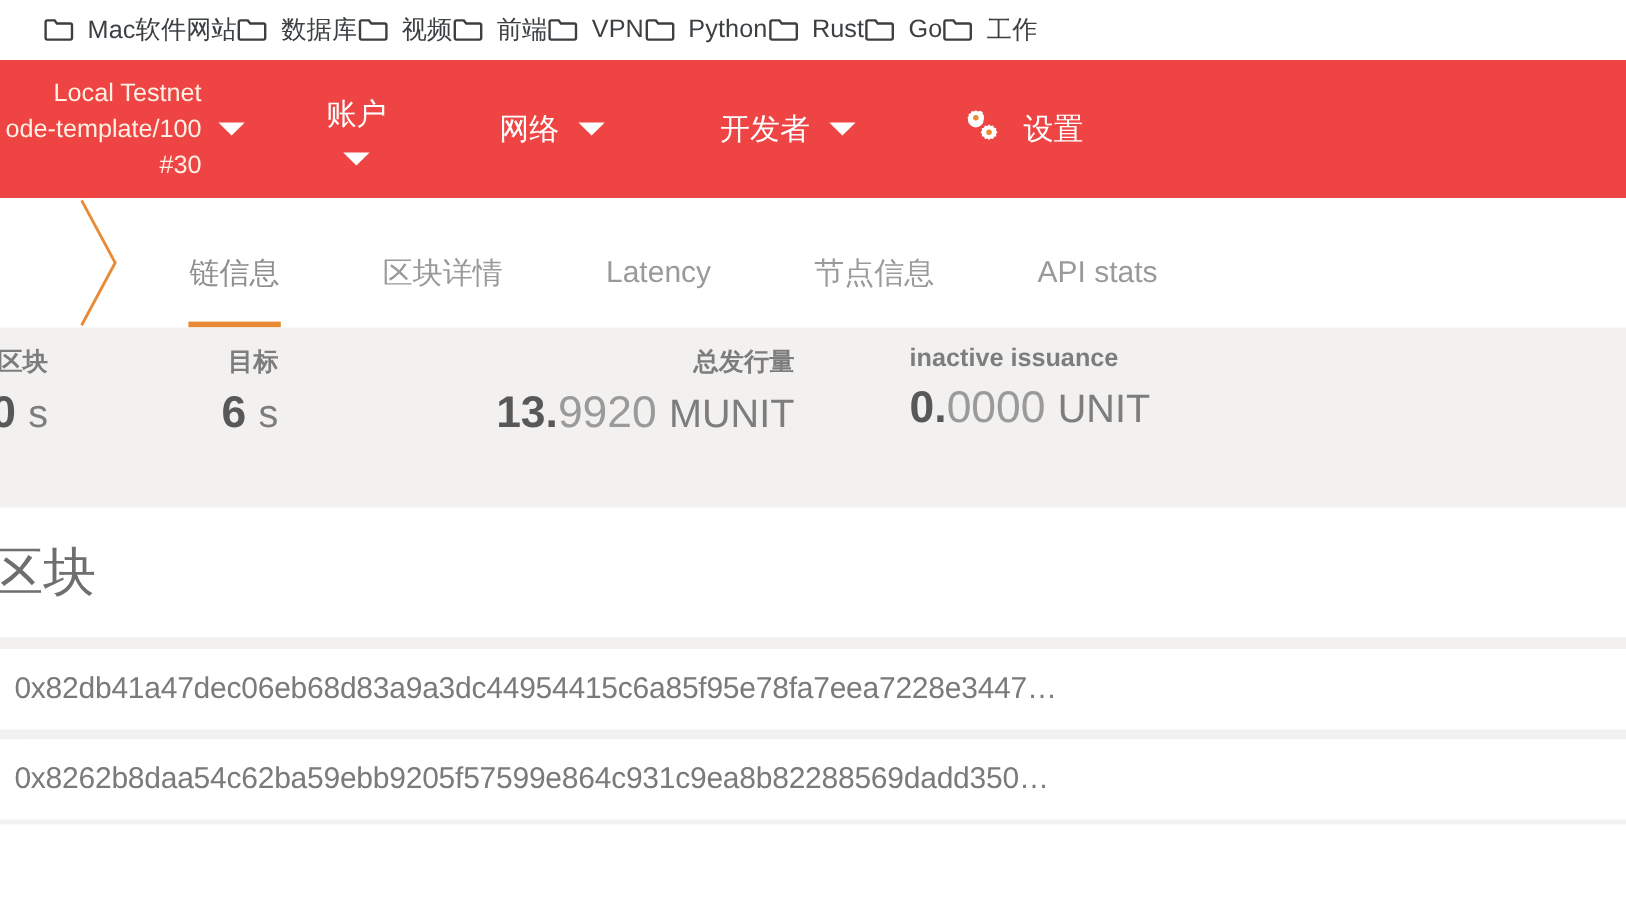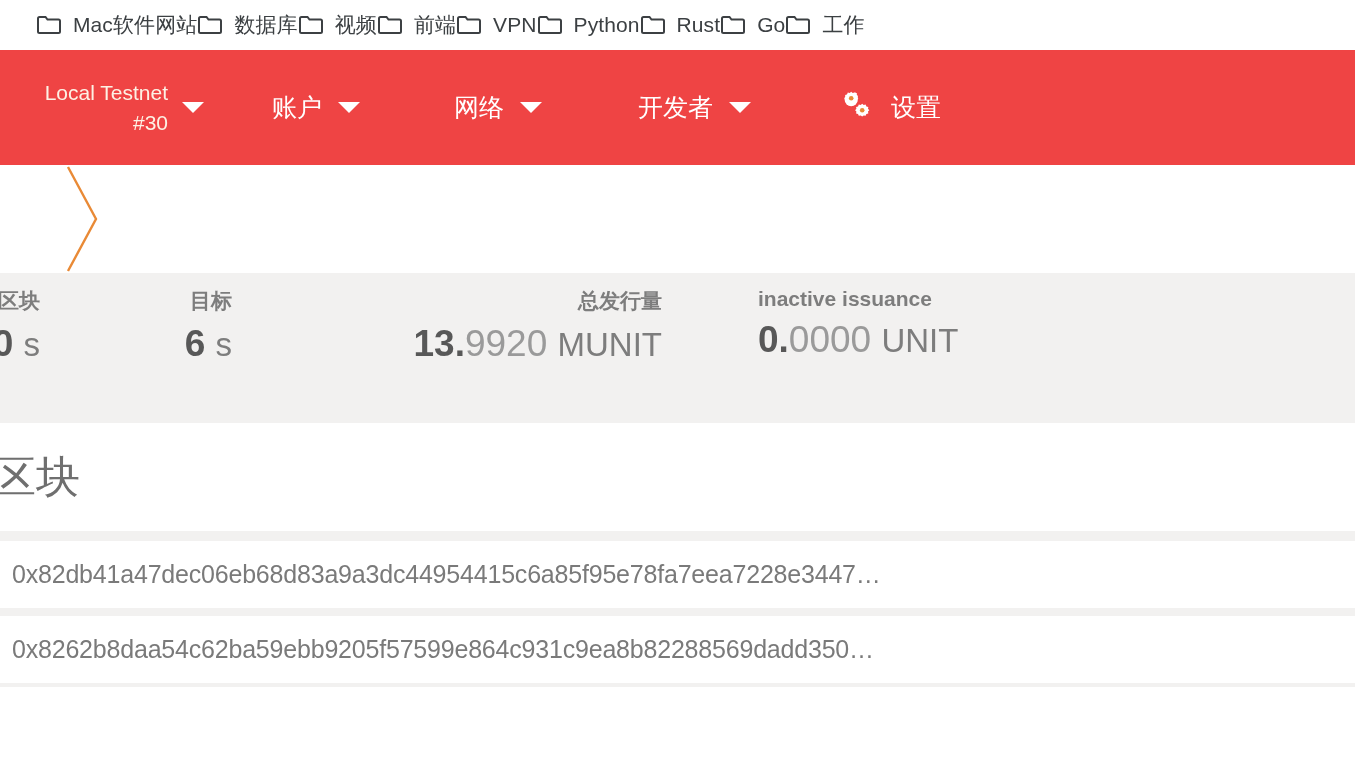--- a/index.html
+++ b/index.html
@@ -77,21 +77,21 @@
   }
   .menu-item {
     display: flex;
     align-items: center;
     gap: 16px;
     color: #ffffff;
     font-size: 25px;
     white-space: nowrap;
     cursor: pointer;
   }
-  .menu-accounts { margin-left: 40px; }
+  .menu-accounts { margin-left: 40px; flex-direction: column; }
   .menu-network  { margin-left: 94px; }
   .menu-devel    { margin-left: 96px; }
   .menu-settings { margin-left: 88px; gap: 14px; }
   .gears-icon { width: 38px; height: 34px; flex: 0 0 auto; }
   .gears-icon svg { display: block; }
 
   
   .tabstrip {
     position: relative;
     height: 108px;
@@ -286,20 +286,21 @@
     </span>
     <span class="bookmark-label">工作</span>
   </div>
 </div>
 
 <div class="app-header">
 
   <div class="network-select">
     <div class="network-text">
       <span class="net-sub">Local Testnet</span>
+      <span class="net-sub">ode-template/100</span>
       <span class="net-sub">#30</span>
     </div>
     <span class="caret"></span>
   </div>
 
   <div class="menu-item menu-accounts">
     <span>账户</span>
     <span class="caret"></span>
   </div>
 
@@ -336,20 +337,37 @@
   </div>
 
 </div>
 
 <div class="tabstrip">
   <span class="chevron-mark">
     <svg width="80" height="108" viewBox="0 0 80 108">
       <polyline points="30,2 58,54 30,106" fill="none" stroke="#e98a36" stroke-width="2.4"></polyline>
     </svg>
   </span>
+  <div class="tabs">
+    <div class="tab active">
+      <span>链信息</span>
+    </div>
+    <div class="tab">
+      <span>区块详情</span>
+    </div>
+    <div class="tab">
+      <span>Latency</span>
+    </div>
+    <div class="tab">
+      <span>节点信息</span>
+    </div>
+    <div class="tab">
+      <span>API stats</span>
+    </div>
+  </div>
 </div>
 
 <div class="stats-panel">
 
   <div class="stat stat-block">
     <span class="stat-label">区块</span>
     <span class="stat-value">
       <span class="vmain">0</span><span class="vrest"></span>
       <span class="vunit">s</span>
     </span>

